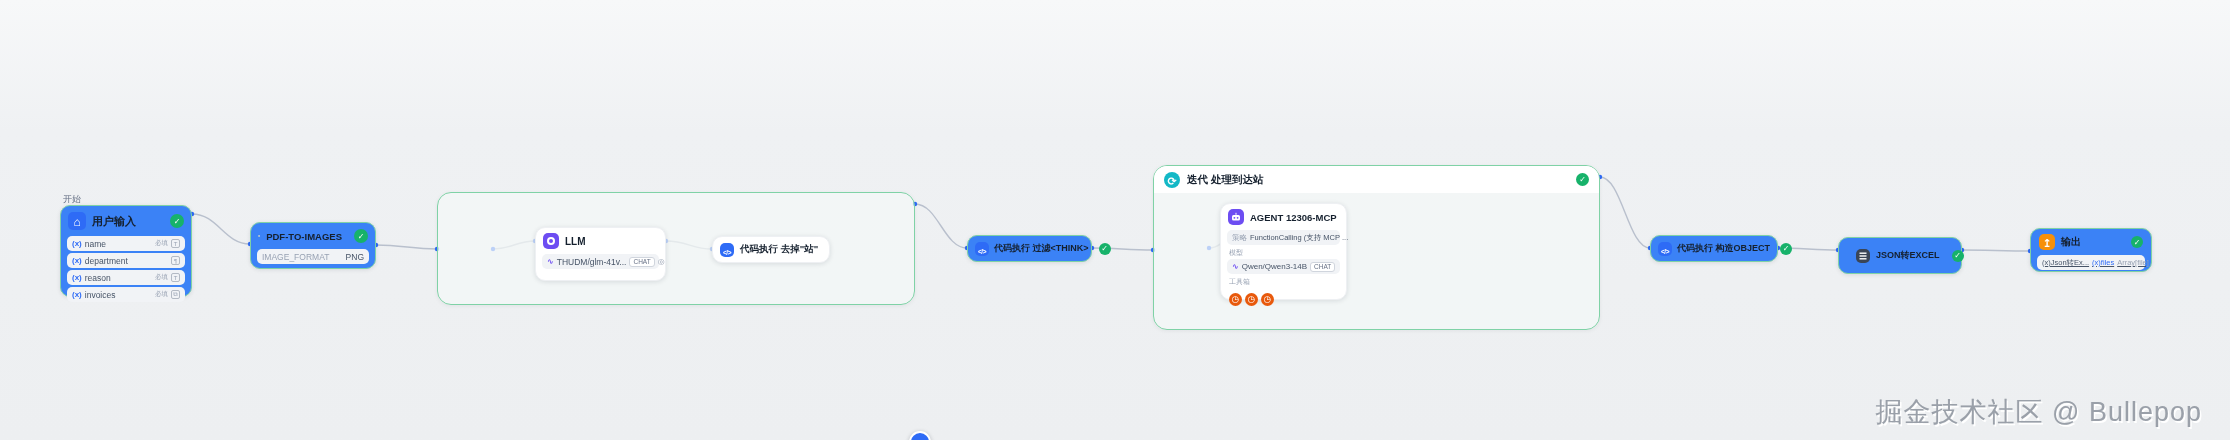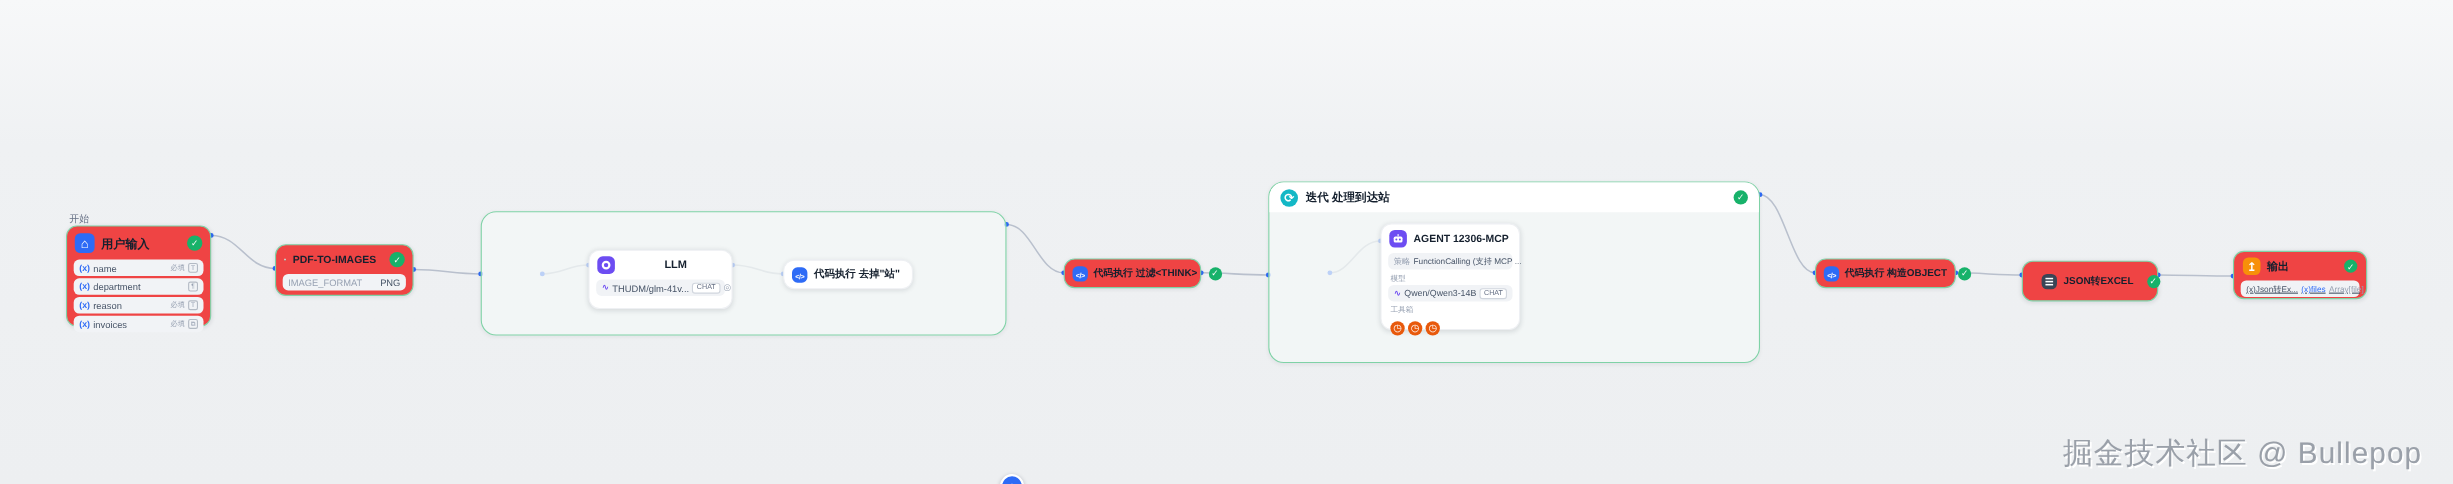--- a/index.html
+++ b/index.html
@@ -4,21 +4,21 @@
 <style>
   * { margin:0; padding:0; box-sizing:border-box; }
   html,body { width:2230px; height:440px; }
   body { font-family:"Liberation Sans","DejaVu Sans",sans-serif; position:relative;
          background:linear-gradient(180deg,#f7f8f9 0%,#eff1f3 30%,#edeff1 100%); overflow:hidden; }
   .abs { position:absolute; }
   svg.edges { position:absolute; left:0; top:0; pointer-events:none; }
   .edge { fill:none; stroke:#b9c0cd; stroke-width:1.4px; }
   .port { fill:#2e6bf6; }
   
-  .node { position:absolute; background:#ef4444; border:1px solid #7fd2a6; border-radius:10px;
+  .node { position:absolute; background:#3b82f6; border:1px solid #7fd2a6; border-radius:10px;
           box-shadow:0 1px 4px rgba(16,24,40,.10); }
   .inner-node { position:absolute; background:#fff; border:1px solid #eef0f3; border-radius:10px;
           box-shadow:0 1px 5px rgba(16,24,40,.12); }
   .container-node { position:absolute; border:1px solid #7fd2a6; border-radius:14px;
           background:rgba(244,248,246,.72); box-shadow:0 1px 4px rgba(16,24,40,.06); }
   .container-head { position:absolute; left:0; top:0; right:0; height:27px; background:#fff;
           border-radius:13px 13px 0 0; display:flex; align-items:center; padding:0 10px; gap:7px; }
   .head { display:flex; align-items:center; gap:6px; padding:6px 7px 4px 7px; }
   .title { font-size:11px; font-weight:bold; color:#15202e; white-space:nowrap; }
   .title-sm { font-size:9.5px; font-weight:bold; color:#15202e; white-space:nowrap; }
@@ -163,21 +163,21 @@
   <div class="start-circle" style="left:471px; top:238px;">
     <span class="glyph home-glyph"></span>
   </div>
 </div>
 
 <div class="inner-node" style="left:535px; top:227px; width:131px; height:54px;">
   <div class="head" style="padding:5px 7px 3px;">
     <div class="sq sq16 purple">
         <span class="ring-glyph"></span>
       </div>
-    <span class="title-sm" style="font-size:10px;margin-left:39px;">LLM</span>
+    <span class="title-sm" style="font-size:10px;">LLM</span>
   </div>
   <div class="row">
     <span class="zig">∿</span>
     <span>THUDM/glm-41v...</span>
     <span class="badge">CHAT</span>
     <span class="eye-ic"></span>
   </div>
 </div>
 
 <div class="inner-node" style="left:712px; top:236px; width:118px; height:27px; display:flex; align-items:center; gap:6px; padding:0 7px;">
@@ -201,21 +201,21 @@
     <div class="sq sq16 teal">
         <span class="glyph loop-glyph"></span>
       </div>
     <span class="title" style="font-size:10.5px;">迭代 处理到达站</span>
     <span class="spacer"></span>
     <span class="check" style="width:13px;height:13px;"></span>
   </div>
 
 </div>
 
-<div class="inner-node" style="left:1255px; top:203px; width:127px; height:97px;">
+<div class="inner-node" style="left:1220px; top:203px; width:127px; height:97px;">
   <div class="head" style="padding:5px 7px 3px;">
     <div class="sq sq16 purple">
       <svg width="10" height="10" viewBox="0 0 10 10">
           <rect x="1" y="3" width="8" height="5.5" rx="1.5" fill="#fff"></rect>
           <circle cx="3.4" cy="5.8" r="0.9" fill="#6d4df2"></circle>
           <circle cx="6.6" cy="5.8" r="0.9" fill="#6d4df2"></circle>
           <rect x="4.5" y="0.8" width="1" height="2" fill="#fff"></rect>
         </svg>
     </div>
     <span class="title-sm">AGENT 12306-MCP</span>

